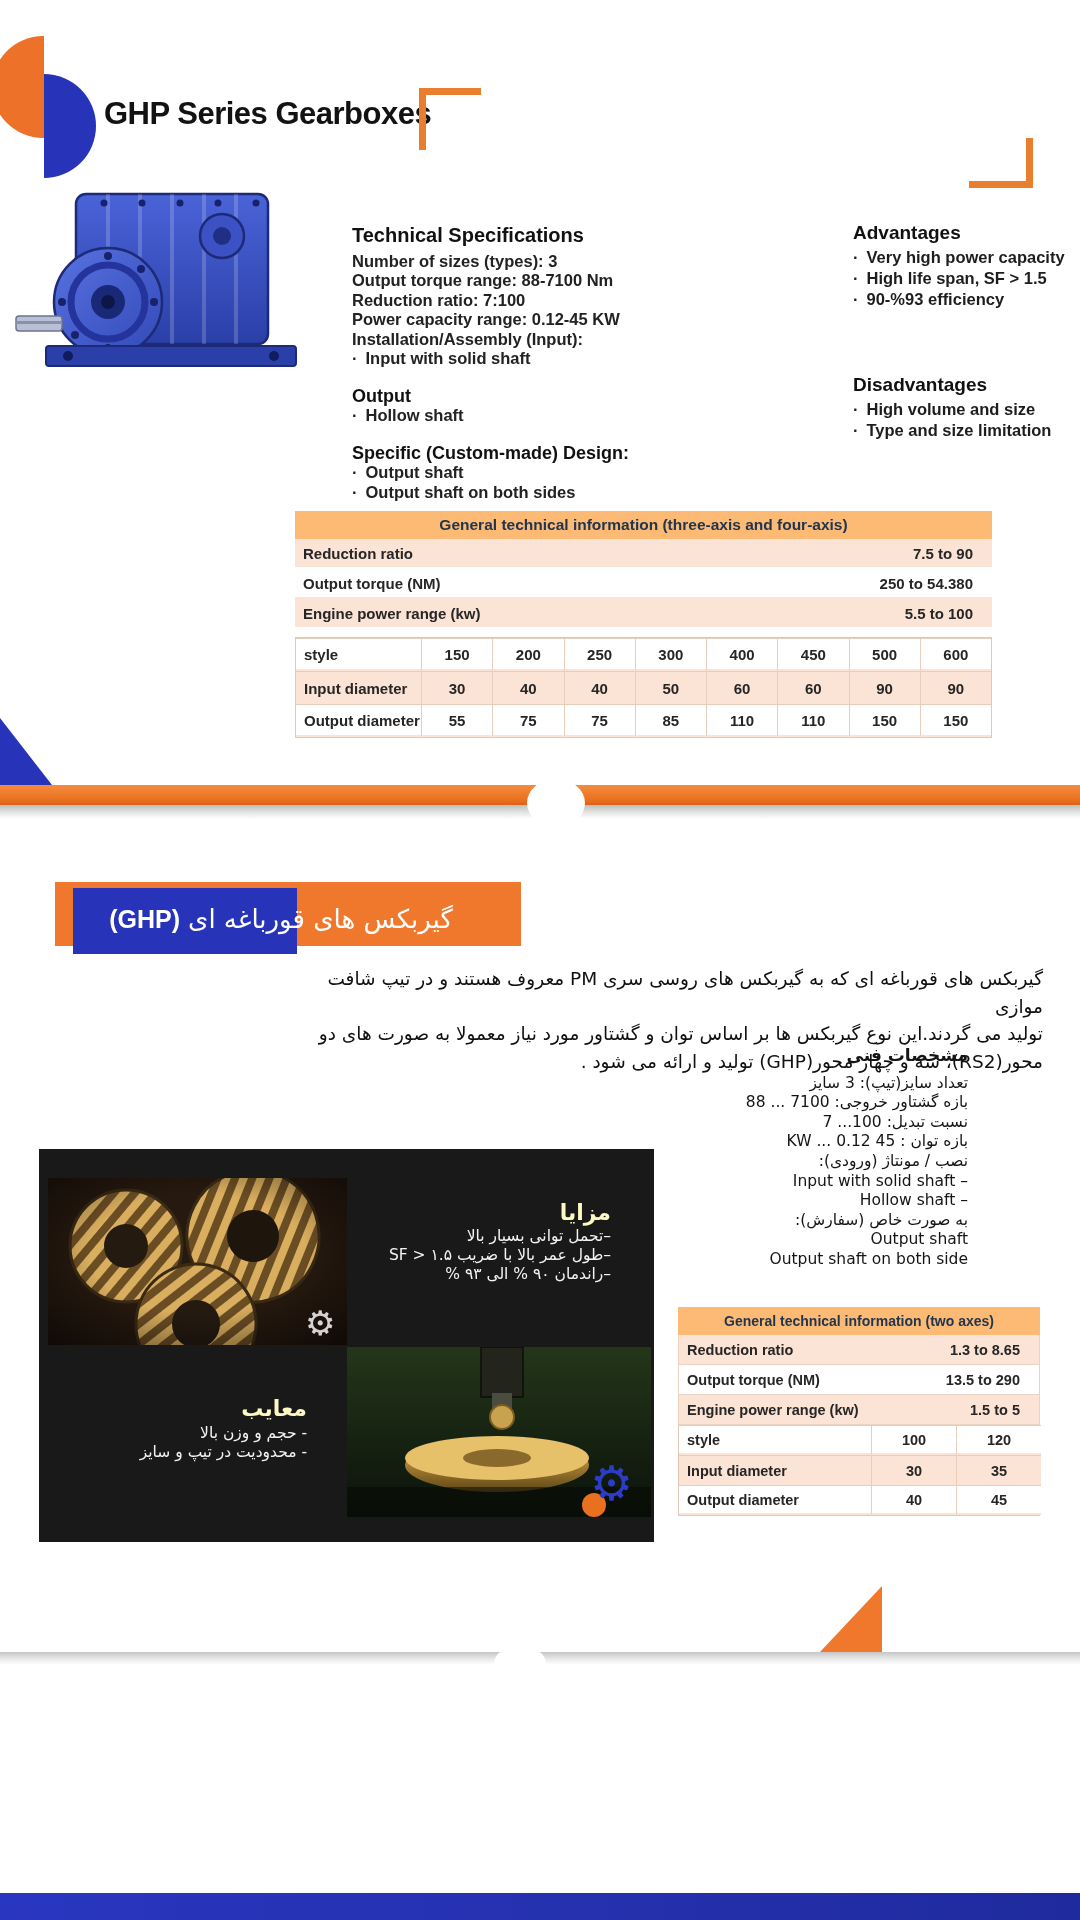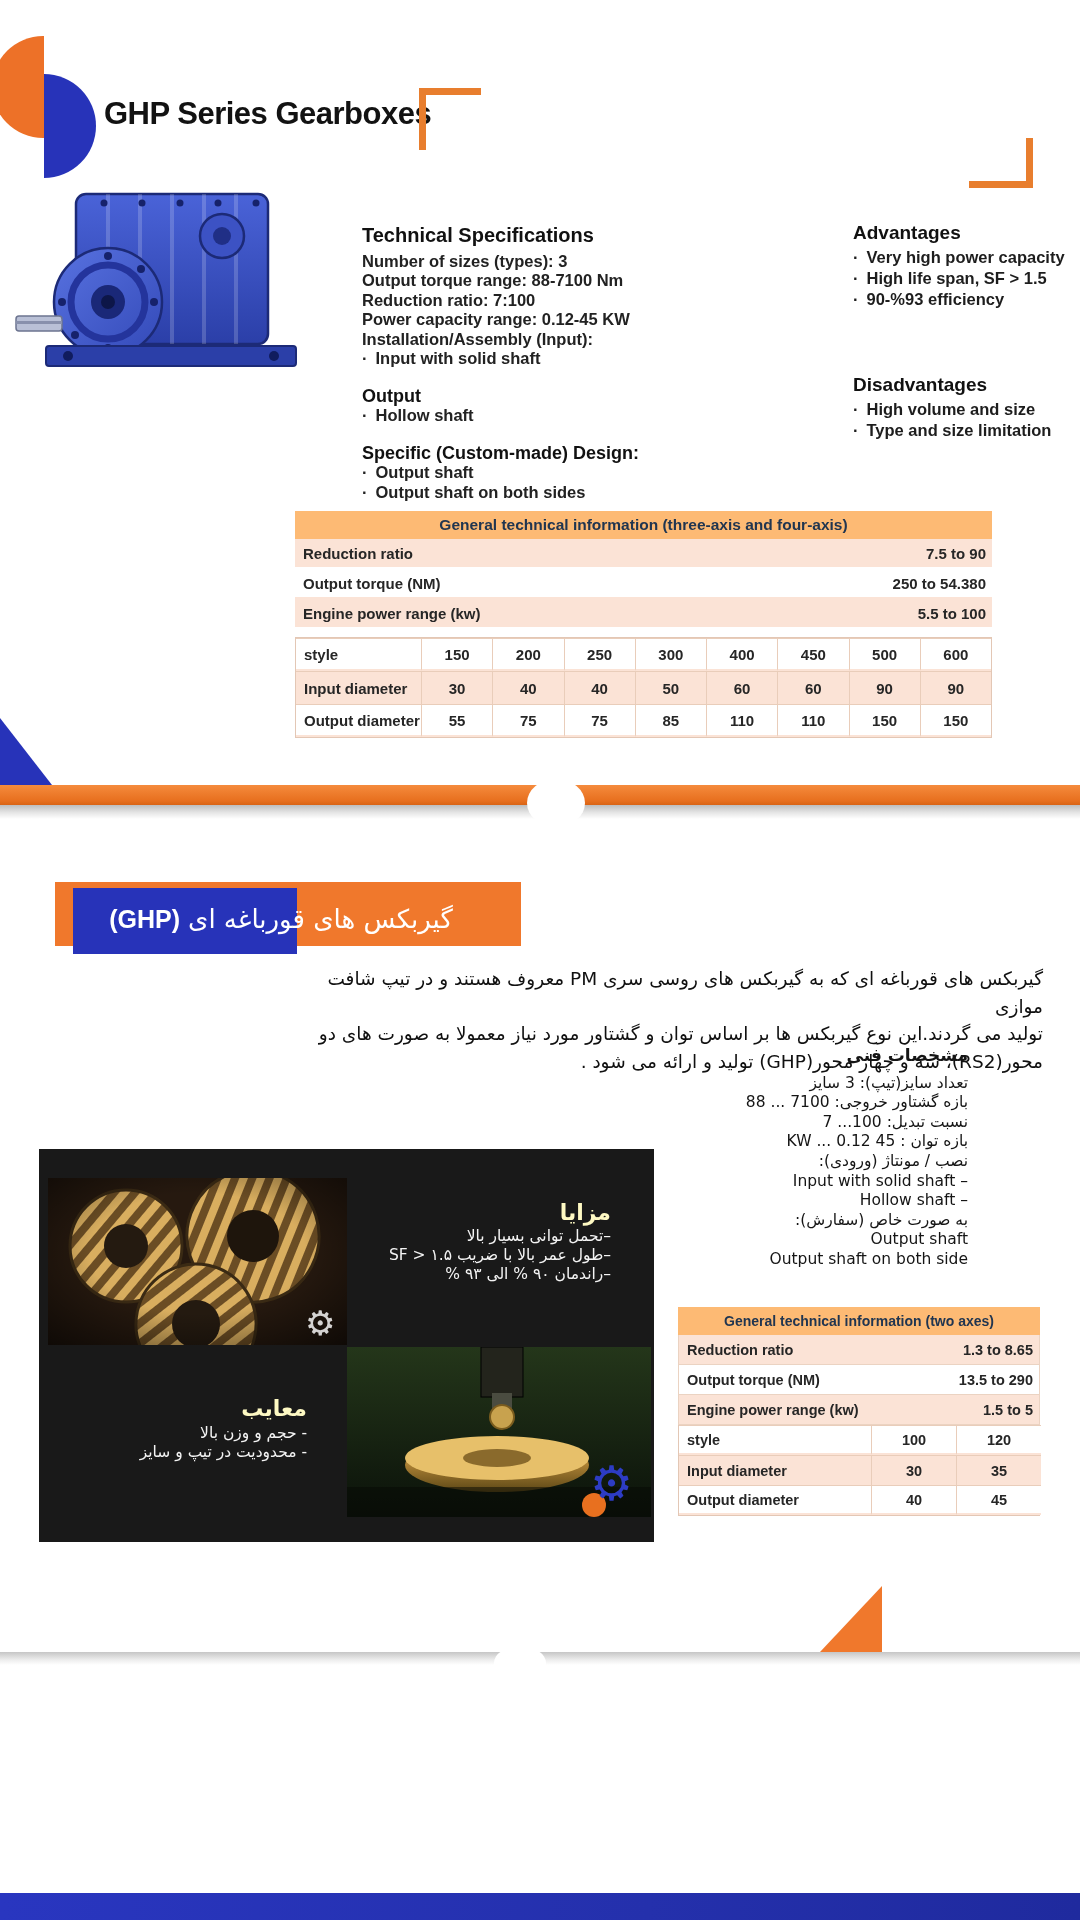--- a/index.html
+++ b/index.html
@@ -21,36 +21,36 @@
   
   .brk { background:#E87E2E; }
   .brk-open-v  { left:419px; top:88px;  width:7px;  height:62px; }
   .brk-open-h  { left:419px; top:88px;  width:62px; height:7px;  }
   .brk-close-v { left:1026px; top:138px; width:7px;  height:50px; }
   .brk-close-h { left:969px; top:181px; width:64px; height:7px;  }
   .intro { left:487px; top:97px; width:560px; font-size:16.5px; line-height:22px;
     font-weight:600; color:#2a2a2a; }
 
   
-  .specs { left:362px; top:226px; width:340px; font-size:16.5px; line-height:19.5px;
+  .specs { left:352px; top:226px; width:340px; font-size:16.5px; line-height:19.5px;
     font-weight:600; color:#222; }
   .specs .h1 { font-size:20px; font-weight:800; color:#111; margin-bottom:6px; }
   .specs .h2 { font-size:18px; font-weight:800; color:#111; margin-top:18px; }
   .line { white-space:nowrap; }
   .b::before { content:"·"; font-weight:900; margin-right:8px; }
   .adv  { left:853px; top:222px; width:230px; font-size:16.5px; line-height:21px; font-weight:600; }
   .dis  { left:853px; top:374px; width:230px; font-size:16.5px; line-height:21px; font-weight:600; }
   .adv .h2, .dis .h2 { font-size:19px; font-weight:800; margin-bottom:4px; color:#111; }
 
   
   .tbl { font-weight:700; color:#262626; }
   .tbl-head { height:28px; background:#fdba74; color:#203550; font-size:15.5px;
     display:flex; align-items:center; justify-content:center; font-weight:700; }
   .irow { display:flex; justify-content:space-between; align-items:center;
-    height:30px; padding:0 6px 0 8px; font-size:15px; border-bottom:2px solid #ffffff; }
+    height:30px; padding:0 19px 0 8px; font-size:15px; border-bottom:2px solid #ffffff; }
   .peach { background:#FBE3D6; }
   .white { background:#ffffff; border-bottom:2px solid #FBE3D6; }
   .t1 { left:295px; top:511px; width:697px; }
   .matrix1 { display:grid; grid-template-columns:125px repeat(8,1fr);
     margin-top:8px; border:1px solid #E3C7B5; font-size:15px; }
   .matrix1 .cell, .matrix2 .cell { height:33px; display:flex; align-items:center;
     justify-content:center; border-left:1px solid #E9CDBA; border-top:1px solid #E9CDBA; }
   .matrix1 .lab, .matrix2 .lab { justify-content:flex-start; padding-left:8px; border-left:none; }
   .t2 { left:678px; top:1307px; width:362px; }
   .t2 .tbl-head { font-size:14px; }

